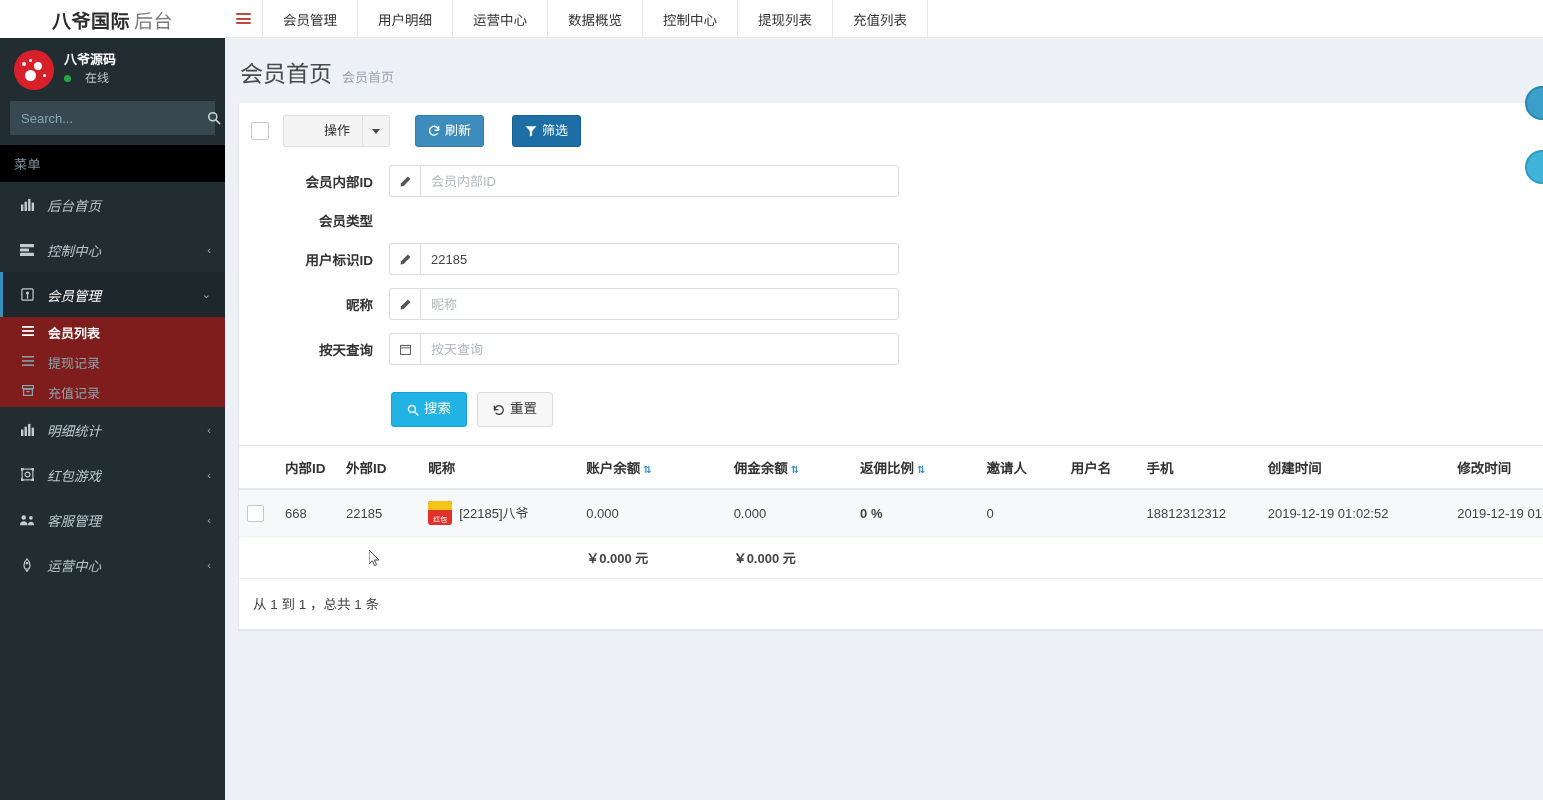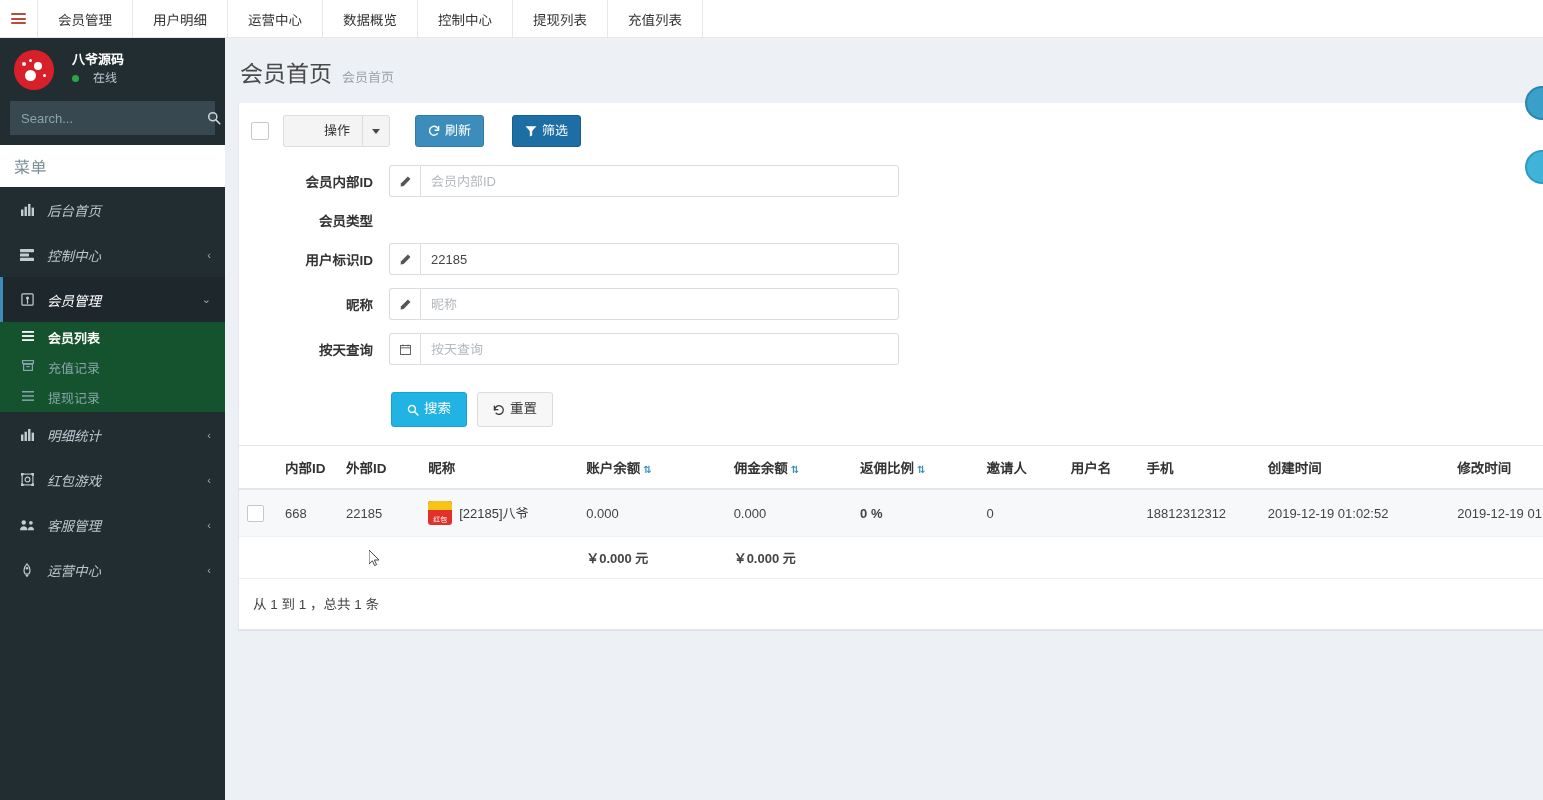--- a/index.html
+++ b/index.html
@@ -54,21 +54,21 @@
   .avatar {
     width:40px; height:40px; border-radius:50%; background:#d8202a;
     position:relative; flex:0 0 40px;
   }
   .avatar .d { position:absolute; background:#ffffff; border-radius:50%; }
   .avatar .d1 { width:11px; height:11px; left:11px; top:20px; }
   .avatar .d2 { width:8px;  height:8px;  left:20px; top:12px; }
   .avatar .d3 { width:4px;  height:4px;  left:8px;  top:12px; }
   .avatar .d4 { width:3px;  height:3px;  left:29px; top:24px; }
   .avatar .d5 { width:3px;  height:3px;  left:15px; top:9px;  }
-  .user-info { margin-left:18px; line-height:1.45; }
+  .user-info { margin-left:10px; line-height:1.45; }
   .user-name { color:#ffffff; font-size:13px; font-weight:bold; }
   .user-status { color:#b8c7ce; font-size:12px; display:flex; align-items:center; gap:14px; }
   .dot-online { width:7px; height:7px; border-radius:50%; background:#28a745; display:inline-block; }
 
   .search-wrap { padding:0 10px; margin-bottom:10px; }
   .search-box {
     display:flex; align-items:center; height:34px;
     background:#374850; border:1px solid #374850;
   }
   .search-box input {
@@ -76,39 +76,39 @@
     color:#c9d4d9; font-size:13px; padding:0 10px;
     font-family:"Liberation Sans","DejaVu Sans",sans-serif;
   }
   .search-box input::placeholder { color:#8aa4ae; }
   .search-btn {
     width:34px; height:32px; background:transparent; border:none; cursor:pointer;
     color:#c9d4d9; font-size:14px; display:flex; align-items:center; justify-content:center;
   }
 
   .menu-header {
-    background:#ffffff; color:#7b8f96; font-size:16px;
+    background:#000000; color:#7b8f96; font-size:13px;
     padding:9px 14px; letter-spacing:.5px;
   }
   .menu { list-style:none; }
   .menu > li { position:relative; }
   .menu > li > a {
     display:flex; align-items:center; height:45px; padding:0 14px;
     color:#b8c7ce; font-size:13.5px; text-decoration:none; cursor:pointer;
     border-left:3px solid transparent;
   }
   .menu > li.active > a { background:#1e282c; color:#ffffff; border-left-color:#3c8dbc; }
   .m-icon {
     width:20px; flex:0 0 20px; margin-right:10px; font-size:13px;
     display:inline-flex; align-items:center; justify-content:center; color:#c3ccd1;
   }
   .m-label { flex:1; white-space:nowrap;font-style:italic; }
   .m-caret { font-size:11px; color:#9aa9af; }
 
-  .submenu { list-style:none; background:#14532d; }
+  .submenu { list-style:none; background:#7f1d1d; }
   .submenu li a {
     display:flex; align-items:center; height:30px; padding:0 14px 0 22px;
     color:#8aa4ae; font-size:13px; text-decoration:none; cursor:pointer;
   }
   .submenu li.active a { color:#ffffff; font-weight:bold; }
   .sub-icon { width:18px; flex:0 0 18px; margin-right:8px; font-size:12px; }
 
   
   .content {
     position:absolute; top:38px; left:225px; width:1318px; height:762px;
@@ -216,20 +216,24 @@
 
   
   .cursor { position:absolute; left:369px; top:550px; width:12px; height:18px; pointer-events:none; }
 </style>
 </head>
 <body>
 
 <div id="app">
 
   <div class="topbar">
+    <div class="brand">
+      <span class="b-strong">八爷国际</span>
+      <span class="b-light">后台</span>
+    </div>
     <div class="nav-toggle">
       <span class="bars">
           <i></i>
           <i></i>
           <i></i>
         </span>
     </div>
     <div class="topnav">
       <div class="nav-item">会员管理</div>
       <div class="nav-item">用户明细</div>
@@ -325,39 +329,39 @@
                     <rect y="4.1" width="12" height="1.8"></rect>
                     <rect y="8.2" width="12" height="1.8"></rect>
                   </svg>
               </span>
               <span>会员列表</span>
             </a>
           </li>
           <li>
             <a>
               <span class="sub-icon">
+                <svg width="12" height="10" viewBox="0 0 12 10" fill="#8aa4ae">
+                    <rect y="0" width="12" height="1.5"></rect>
+                    <rect y="4.2" width="12" height="1.5"></rect>
+                    <rect y="8.4" width="12" height="1.5"></rect>
+                  </svg>
+              </span>
+              <span>提现记录</span>
+            </a>
+          </li>
+          <li>
+            <a>
+              <span class="sub-icon">
                 <svg width="12" height="11" viewBox="0 0 12 11" fill="none" stroke="#8aa4ae" stroke-width="1.2">
                     <rect x="0.6" y="0.6" width="10.8" height="3"></rect>
                     <rect x="1.6" y="4.2" width="8.8" height="6.2"></rect>
                     <line x1="4.4" y1="6.6" x2="7.6" y2="6.6"></line>
                   </svg>
               </span>
               <span>充值记录</span>
-            </a>
-          </li>
-          <li>
-            <a>
-              <span class="sub-icon">
-                <svg width="12" height="10" viewBox="0 0 12 10" fill="#8aa4ae">
-                    <rect y="0" width="12" height="1.5"></rect>
-                    <rect y="4.2" width="12" height="1.5"></rect>
-                    <rect y="8.4" width="12" height="1.5"></rect>
-                  </svg>
-              </span>
-              <span>提现记录</span>
             </a>
           </li>
         </ul>
       </li>
 
       <li>
         <a>
           <span class="m-icon">
             <svg width="13" height="13" viewBox="0 0 14 14" fill="#c3ccd1">
                 <rect x="0" y="7" width="2.6" height="7"></rect>

